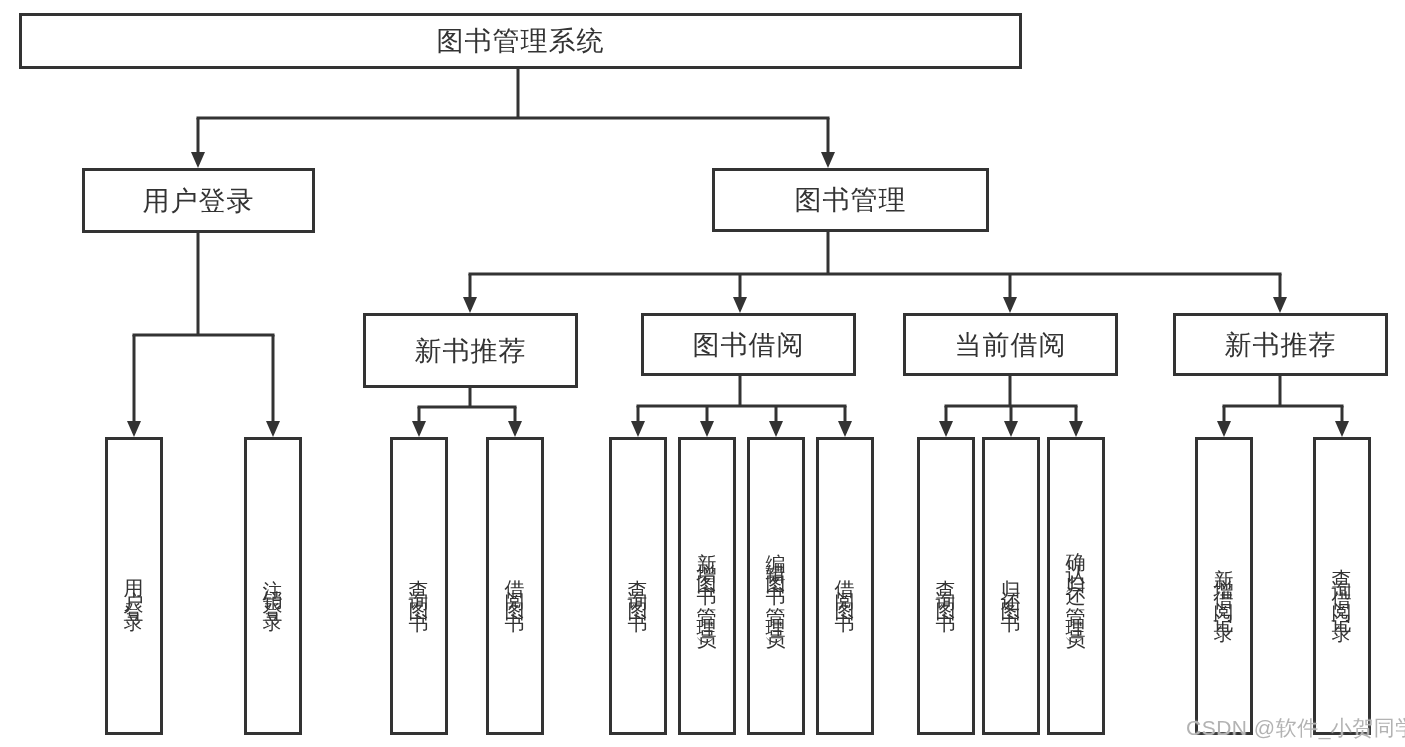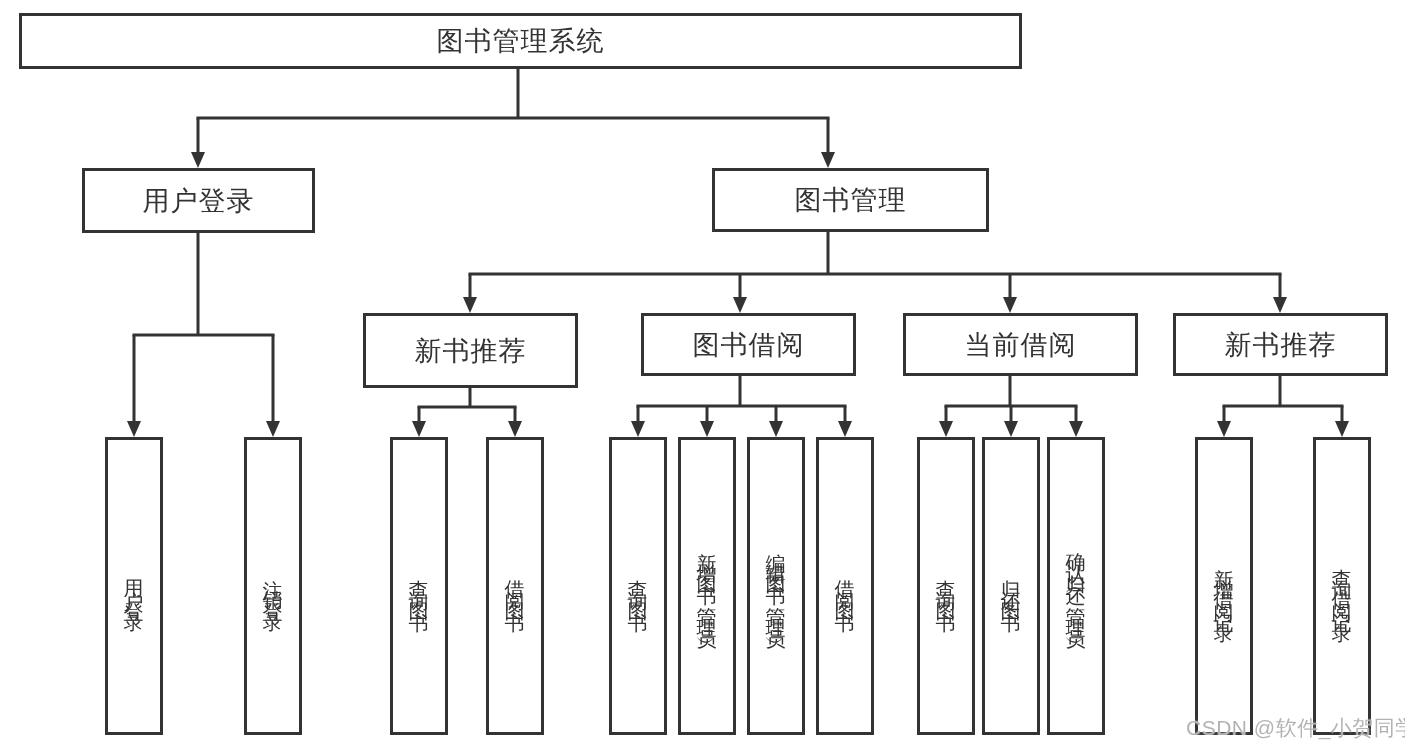--- a/index.html
+++ b/index.html
@@ -131,21 +131,21 @@
   <div class="hnode" style="left:712px;top:168px;width:277px;height:64px;">
     <span class="hlabel">图书管理</span>
   </div>
 
   <div class="hnode" style="left:363px;top:313px;width:215px;height:75px;">
     <span class="hlabel">新书推荐</span>
   </div>
   <div class="hnode" style="left:633px;top:313px;width:215px;height:63px;margin-left:8px;">
     <span class="hlabel">图书借阅</span>
   </div>
-  <div class="hnode" style="left:903px;top:313px;width:235px;height:63px;">
+  <div class="hnode" style="left:903px;top:313px;width:215px;height:63px;">
     <span class="hlabel">当前借阅</span>
   </div>
   <div class="hnode" style="left:1173px;top:313px;width:215px;height:63px;">
     <span class="hlabel">新书推荐</span>
   </div>
 
   <div class="vnode" style="left:105px;">
     <span class="vlabel">用户登录</span>
   </div>
   <div class="vnode" style="left:244px;">

